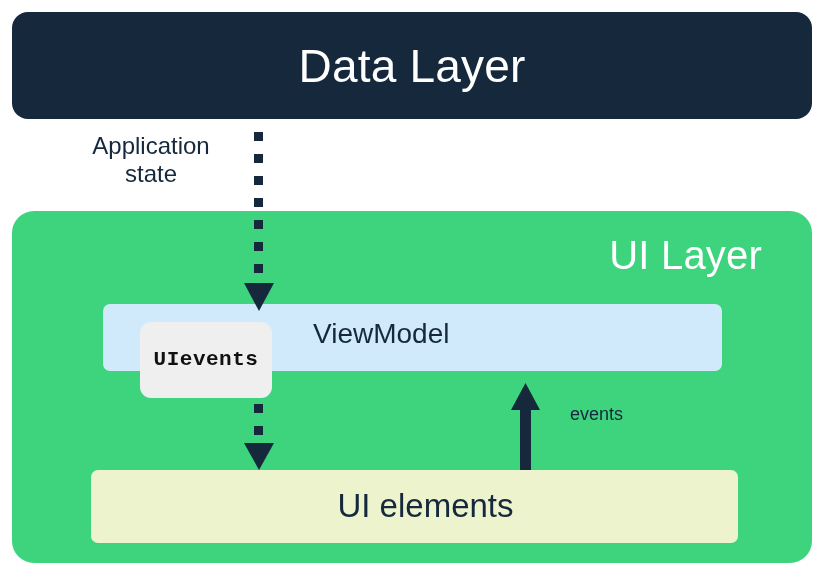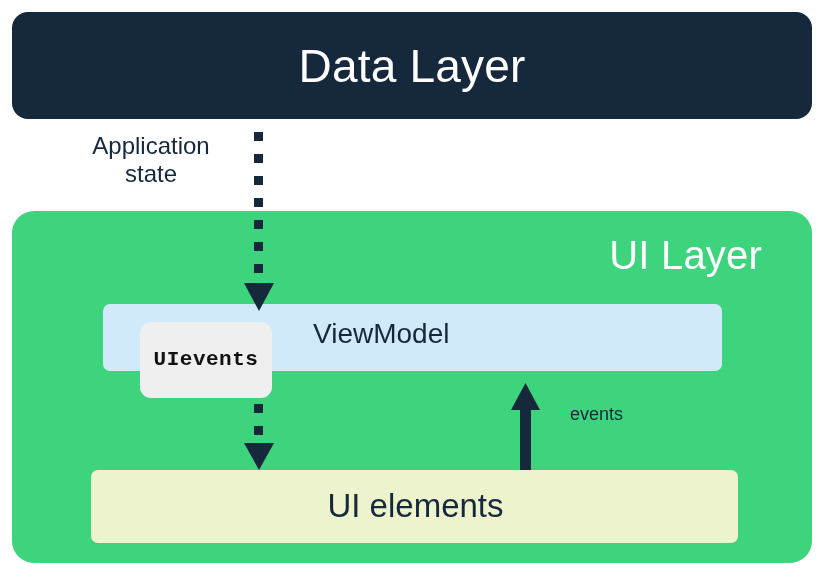--- a/index.html
+++ b/index.html
@@ -165,21 +165,21 @@
     display: flex;
     align-items: center;
     justify-content: center;
   }
   .ui-elements-label {
     color: #15283C;
     font-size: 33px;
     font-weight: 400;
     line-height: 1.3;
     position: relative;
-    left: 1px;
+    left: 11px;
   }
 </style>
 </head>
 <body>
 
 <div id="diagram">
 
   <div class="data-layer">
     <div class="data-layer-title">Data Layer</div>
   </div>

